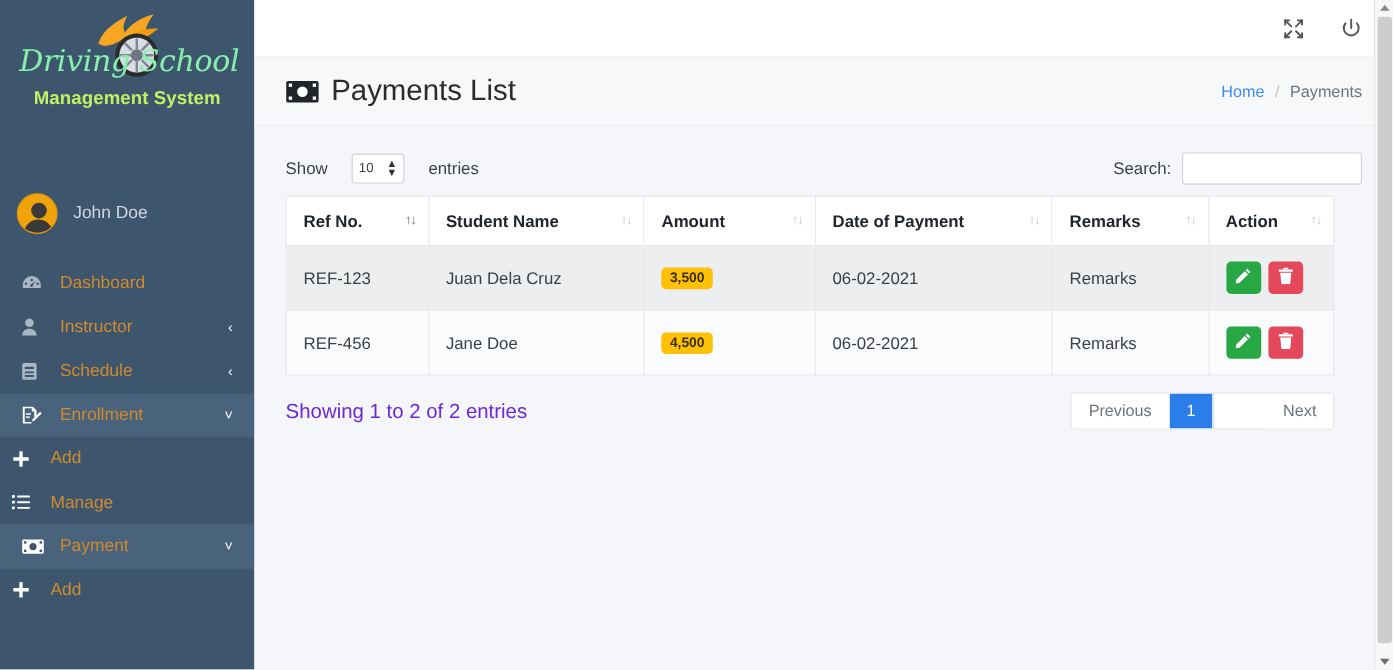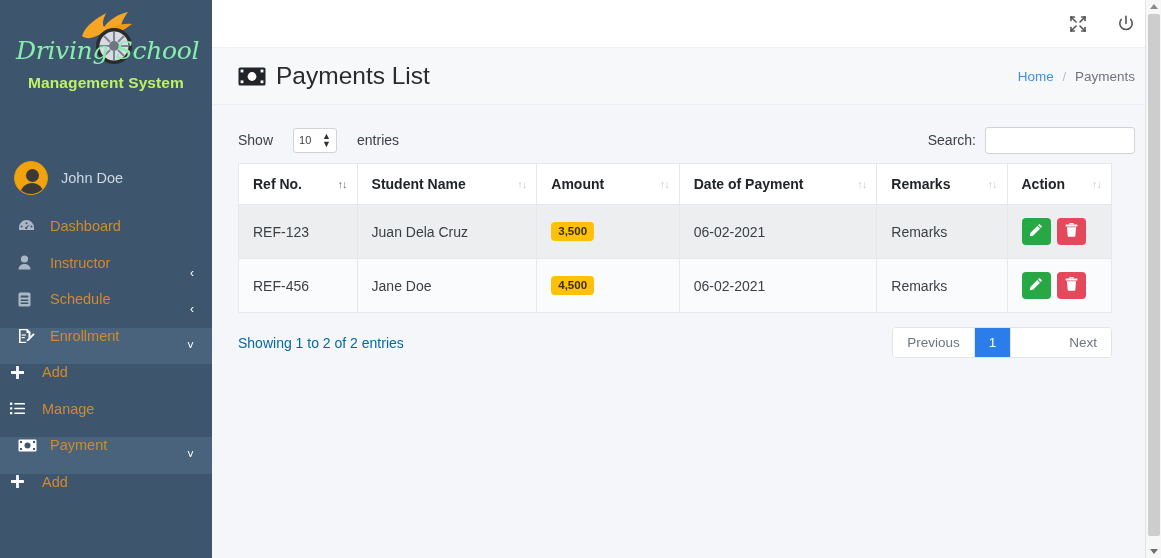--- a/index.html
+++ b/index.html
@@ -71,21 +71,21 @@
     position: absolute; width: 24px; height: 14px; border-radius: 12px 12px 0 0;
     background: #3a3a3a; left: 5px; top: 21px;
   }
   .user-name {
     color: #cfd8e3; font-size: 14.5px; margin-left: 13px;
     font-family: "Liberation Sans", sans-serif;
   }
 
   .nav { margin-top: 14px; }
   .nav-item {
-    display: flex; 
+    display: flex; align-items: center;
     height: 36.5px;
     padding-left: 18px;
     color: #d08b2c;
     font-size: 14.5px;
     cursor: pointer;
     position: relative;
   }
   .nav-item .label { color: #d08b2c; }
   .nav-item.active { background: #4a637c; }
   .nav-item .ico {
@@ -214,21 +214,21 @@
     display: inline-flex; align-items: center; justify-content: center;
     cursor: pointer;
   }
   .btn-edit { background: #28a745; }
   .btn-del { background: #e4495b; }
 
   .table-footer {
     display: flex; align-items: center; justify-content: space-between;
     margin-top: 14px; width: 874px;
   }
-  .info-text { font-size: 14px; color: #0369a1; }
+  .info-text { font-size: 17px; color: #6d28d9; }
   .pager { display: flex; border: 1px solid #e2e5e8; border-radius: 4px; overflow: hidden; background:#fff; }
   .pager div {
     padding: 7px 14px; font-size: 13.5px; color: #6c757d;
     background: #fff; cursor: pointer;
     border-right: 1px solid #e2e5e8;
   }
   .pager div:last-child { border-right: none; margin-left: 44px; }
   .pager div.current { background: #2b7de9; color: #fff; }
 
   

